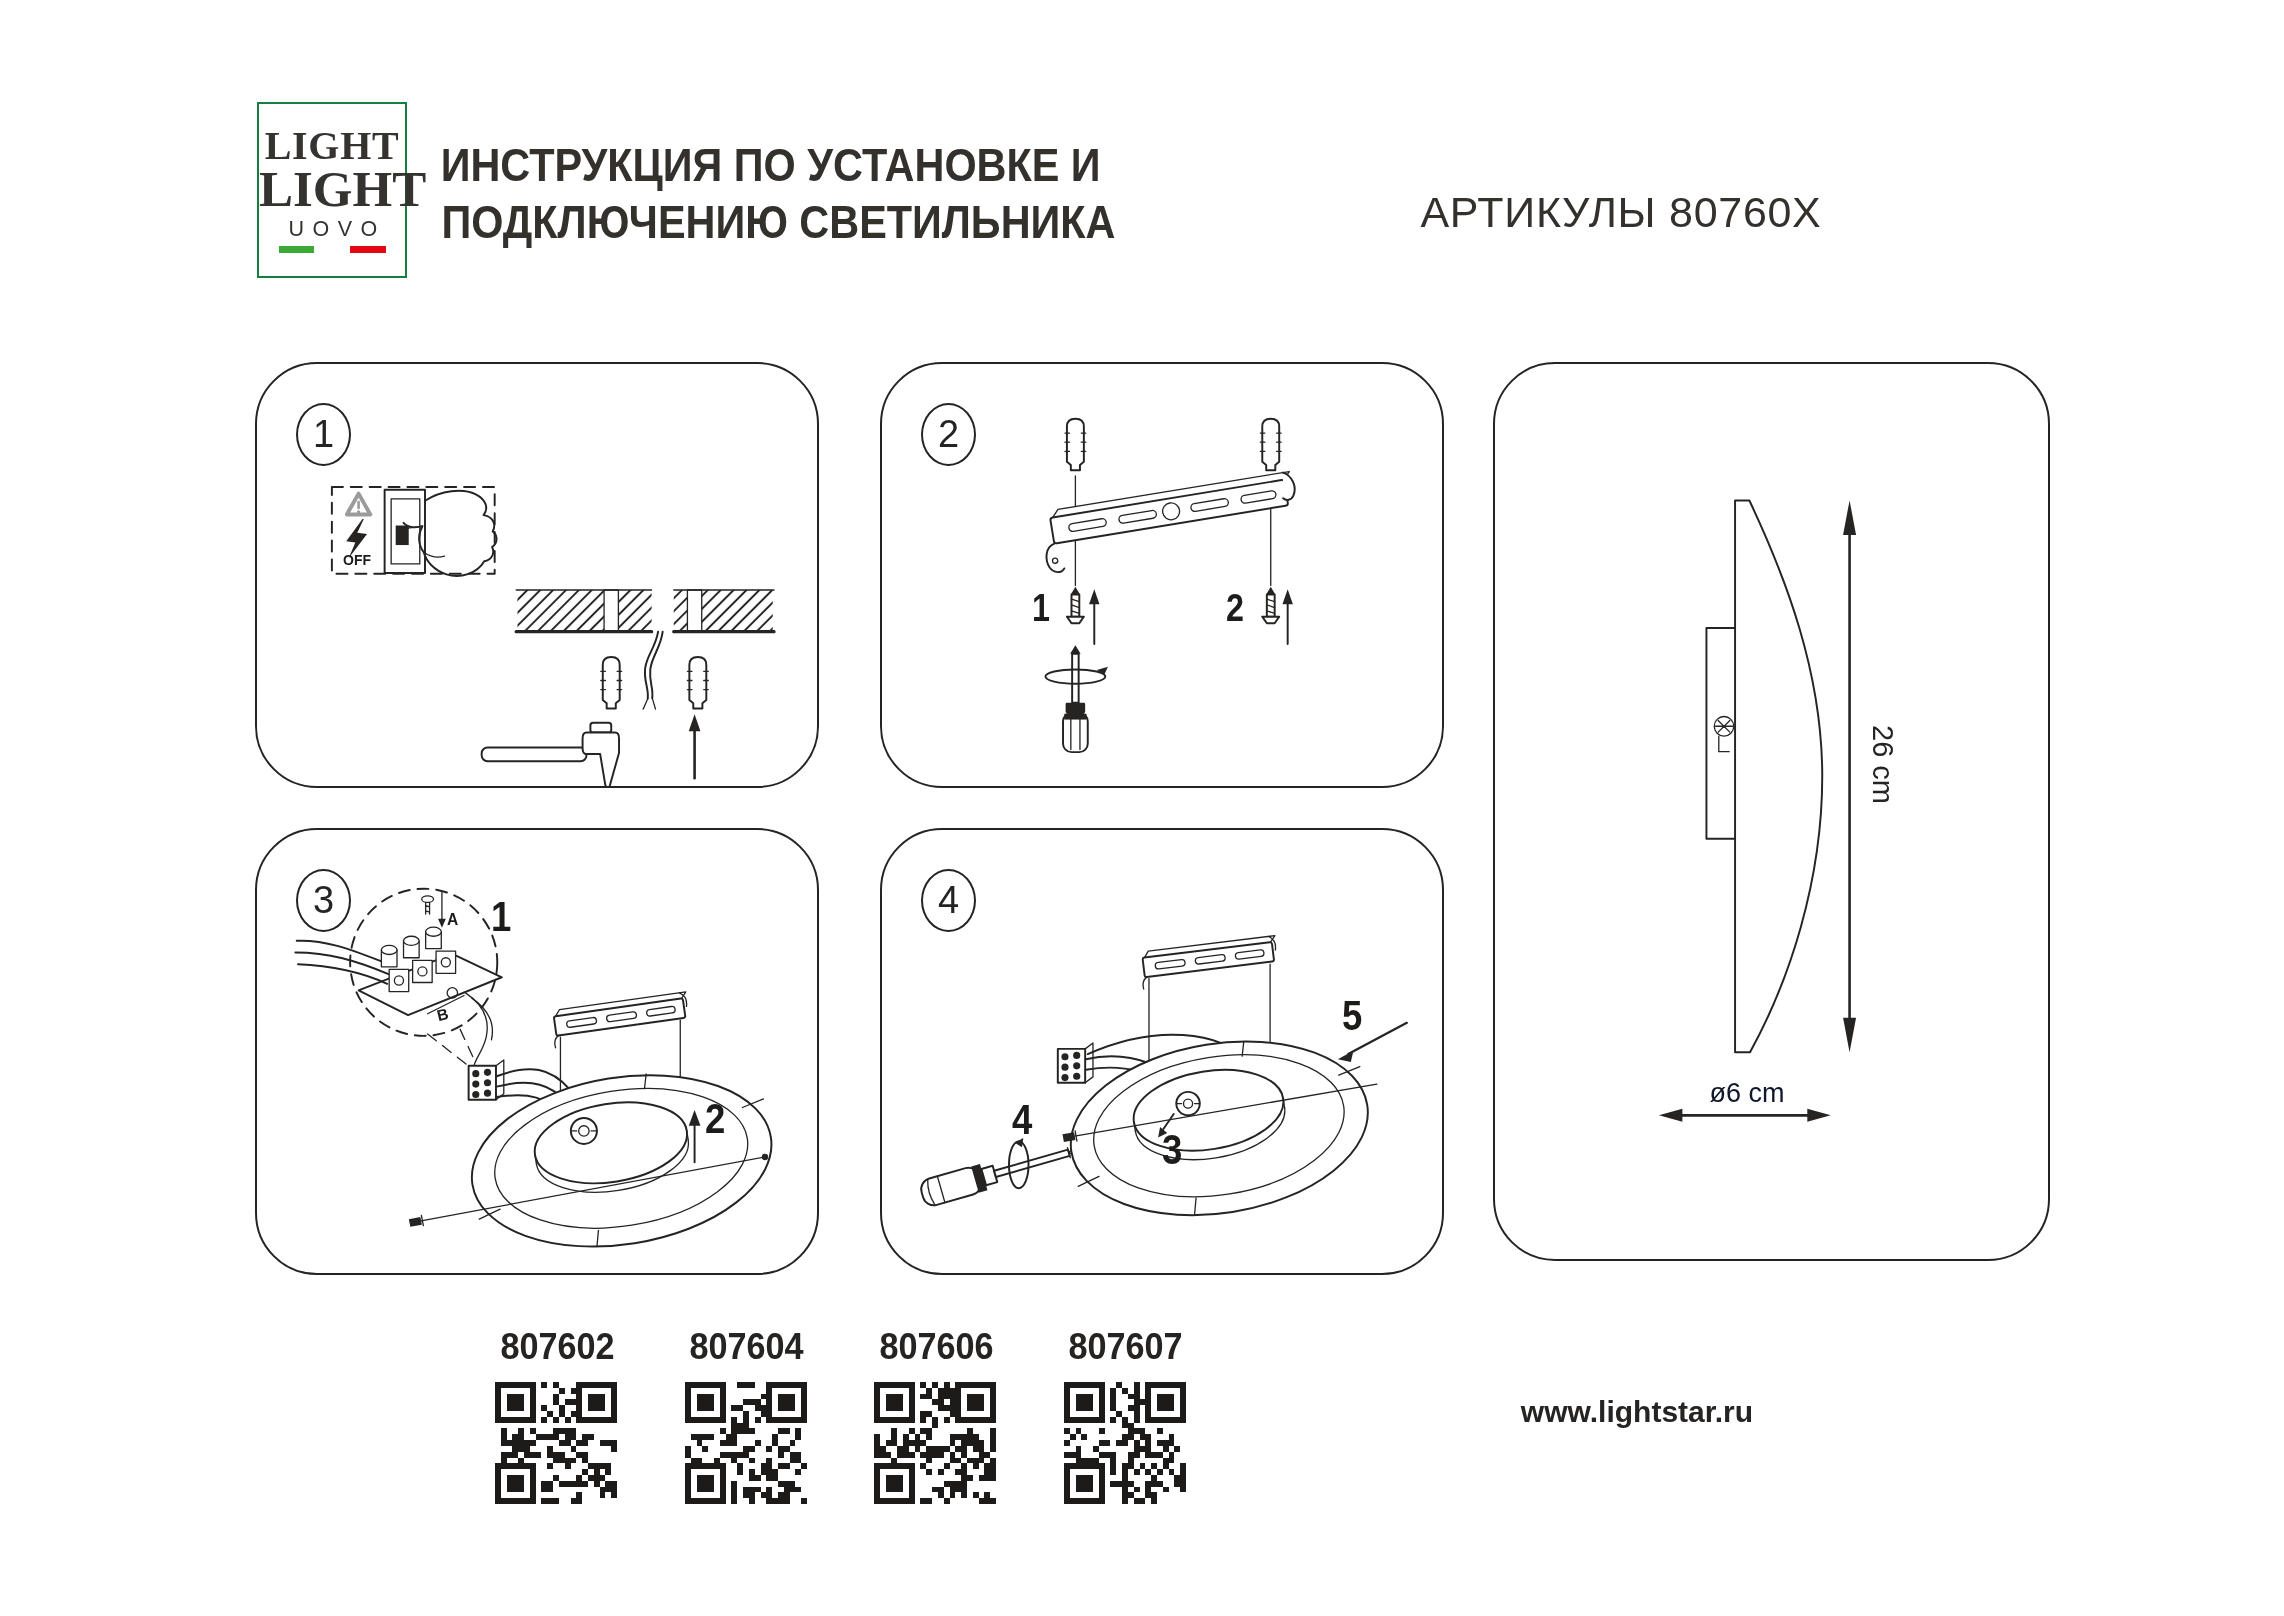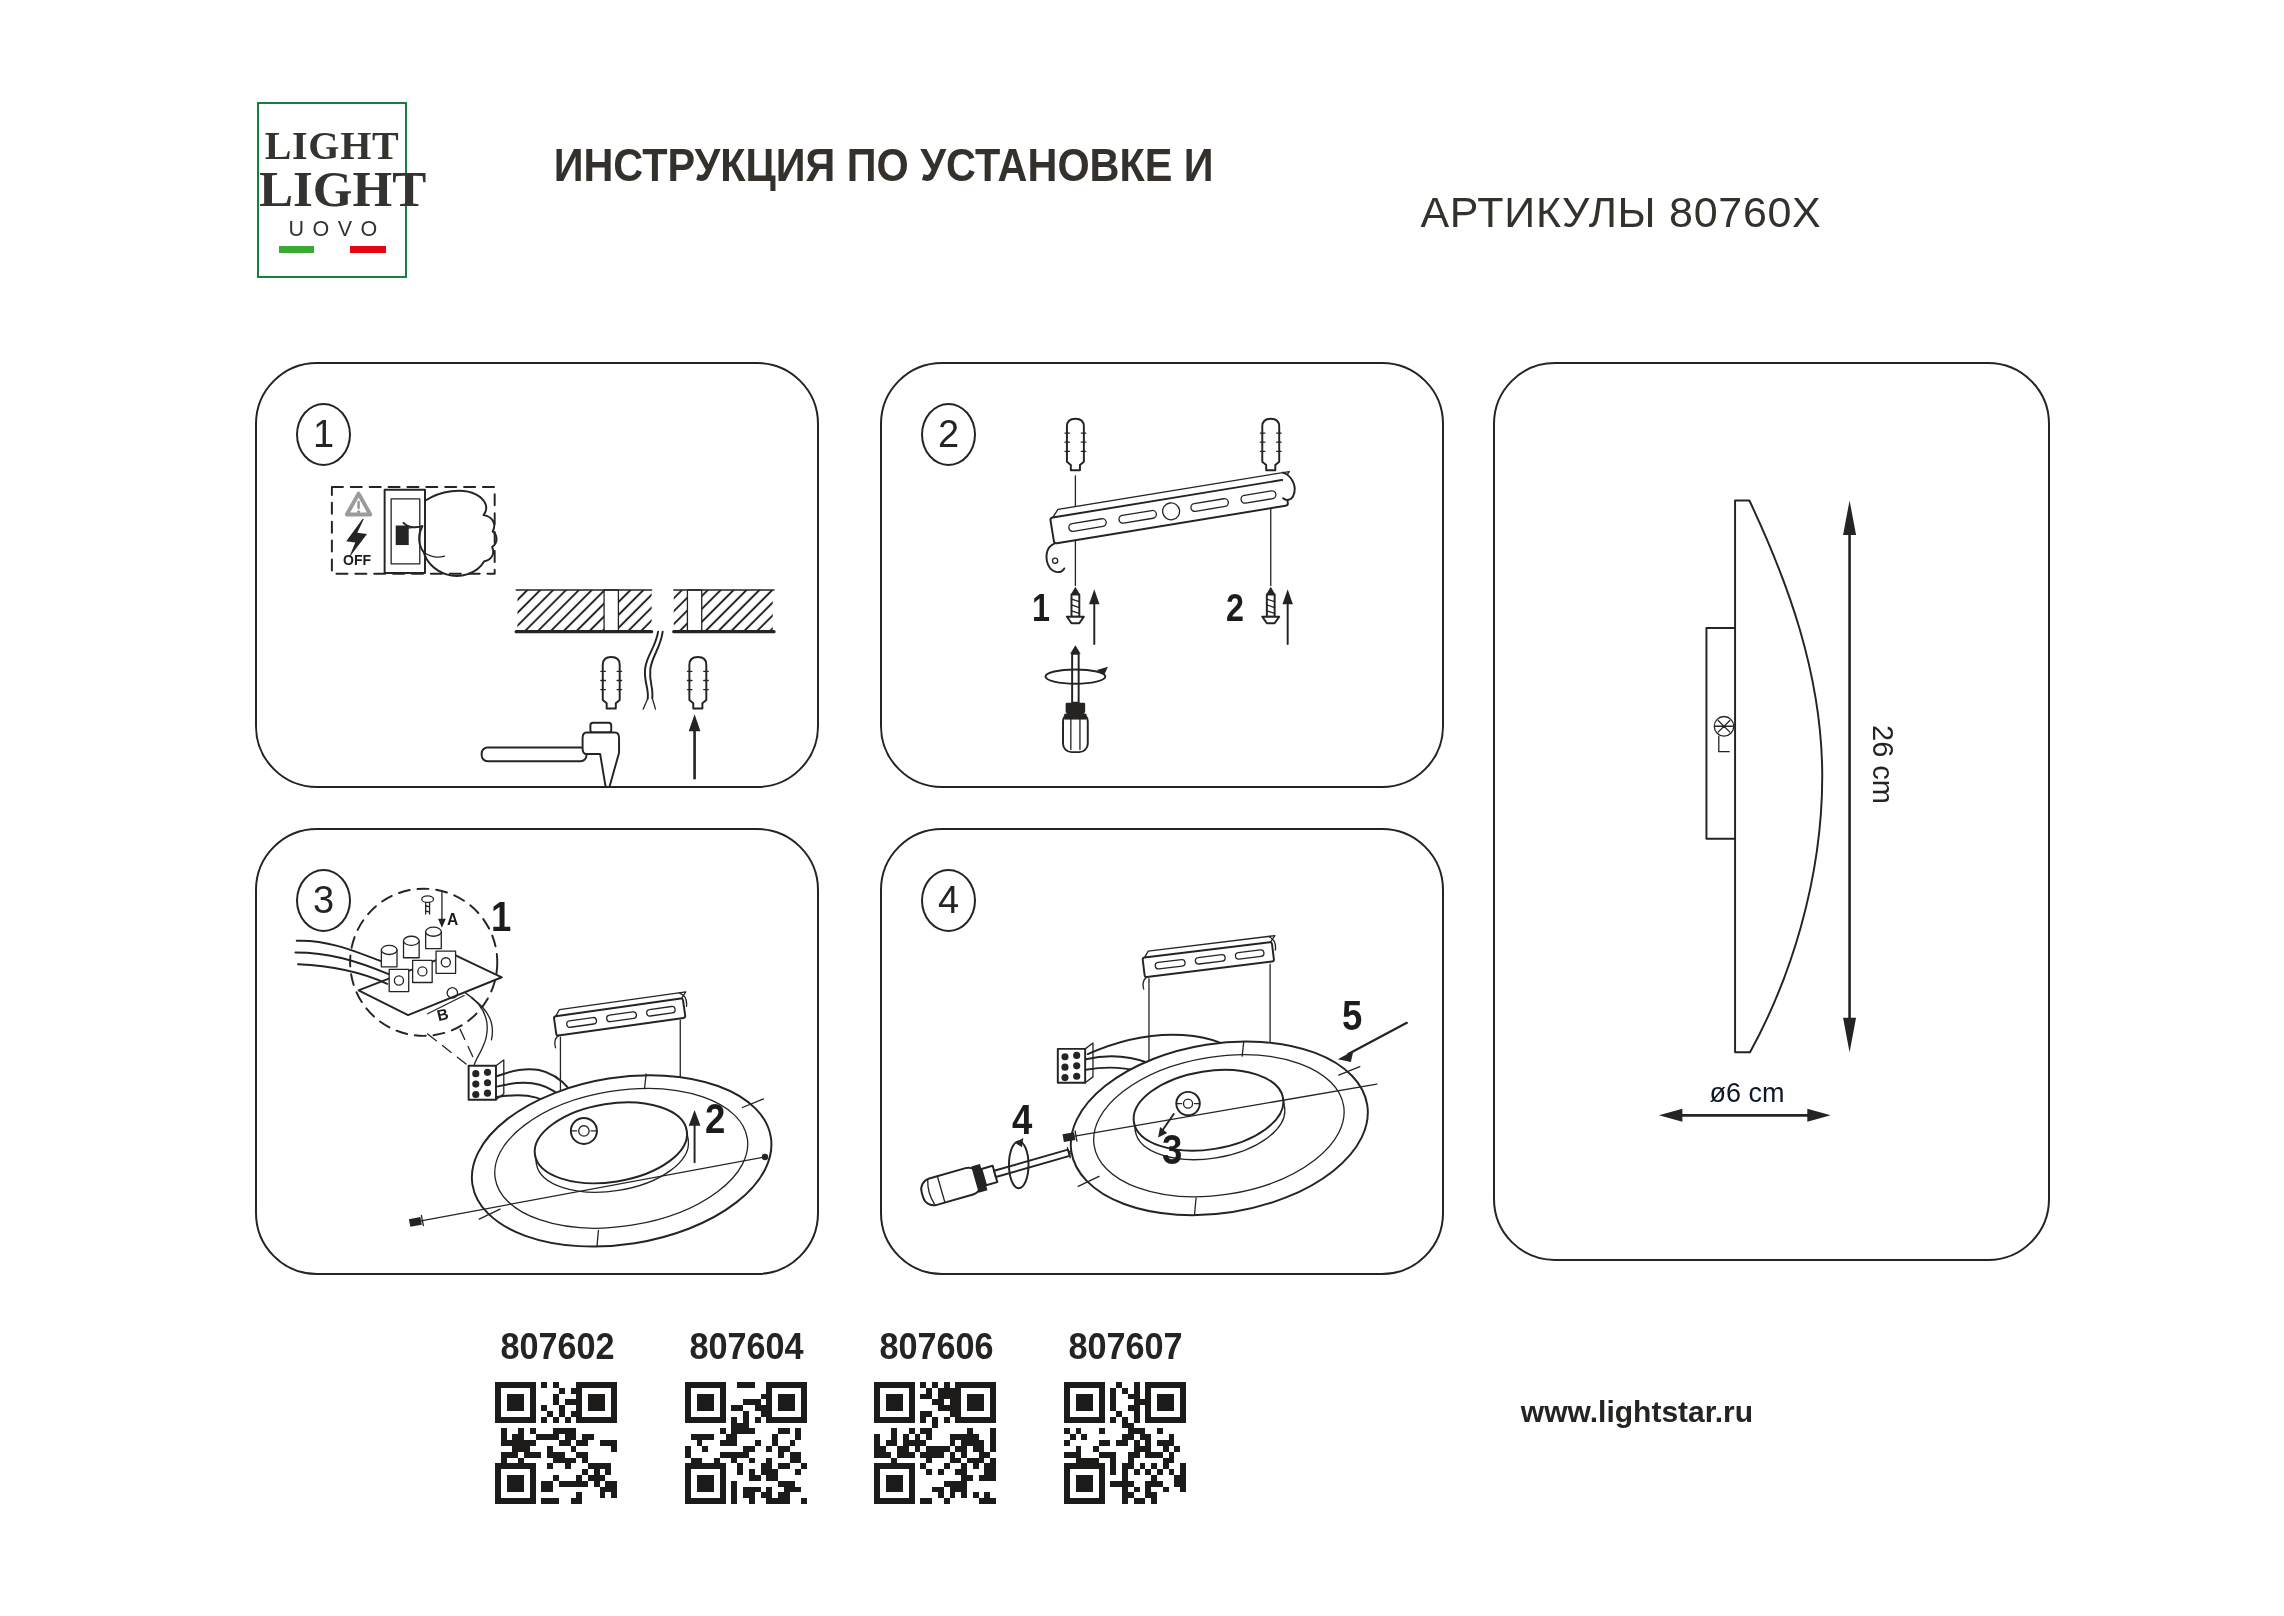--- a/index.html
+++ b/index.html
@@ -11,21 +11,21 @@
             border:2px solid #15803d;text-align:center;}
   .logo-light{position:absolute;left:0;top:22px;width:100%;font-family:"Liberation Serif",serif;
               font-weight:700;font-size:40px;letter-spacing:0.7px;color:#35332f;line-height:1;}
   .logo-star{position:absolute;left:0;top:60px;width:100%;font-family:"Liberation Serif",serif;
              font-weight:700;font-size:51px;letter-spacing:0px;color:#35332f;line-height:1;}
   .logo-group{position:absolute;left:5.2px;top:115px;width:100%;font-size:21.5px;font-weight:400;
               letter-spacing:8.5px;color:#35332f;line-height:1;}
   .logo-flag{position:absolute;left:19.5px;top:142px;width:107px;height:7.2px;display:flex;}
   .logo-flag span{flex:1;height:100%;}
 
-  .title{position:absolute;left:404px;top:137px;width:846px;text-align:right;
+  .title{position:absolute;left:404px;top:137px;width:846px;text-align:left;
          font-weight:700;font-size:46px;line-height:57px;color:#34312d;white-space:nowrap;}
   .title .cond{display:inline-block;transform:scaleX(.9);transform-origin:center;}
 
   .series{position:absolute;left:1393px;top:141px;width:456px;text-align:center;
           font-weight:700;font-size:35px;color:#34312d;}
   .articles-title{position:absolute;left:1393px;top:188px;width:456px;text-align:center;
           font-weight:400;font-size:43px;color:#34312d;letter-spacing:0.7px;}
 
   
   .panel{position:absolute;border:2px solid #262422;border-radius:62px;background:#fff;}
@@ -79,20 +79,21 @@
     <div class="logo-group">UOVO</div>
     <div class="logo-flag">
       <span style="background:#3aaa35"></span>
         <span style="background:#ffffff"></span>
         <span style="background:#e30613"></span>
     </div>
   </div>
 
   <div class="title">
     <div><span class="cond">ИНСТРУКЦИЯ ПО УСТАНОВКЕ И</span></div>
+    <div><span class="cond">ПОДКЛЮЧЕНИЮ СВЕТИЛЬНИКА</span></div>
   </div>
   <div class="articles-title">АРТИКУЛЫ 80760X</div>
 
   <div class="panel p1">
     <svg class="art" viewBox="0 0 860 648">
       <defs>
         <pattern id="h1" width="14" height="14" patternUnits="userSpaceOnUse" patternTransform="rotate(45)">
           <line x1="7" y1="-2" x2="7" y2="16"></line>
         </pattern>
       </defs>

